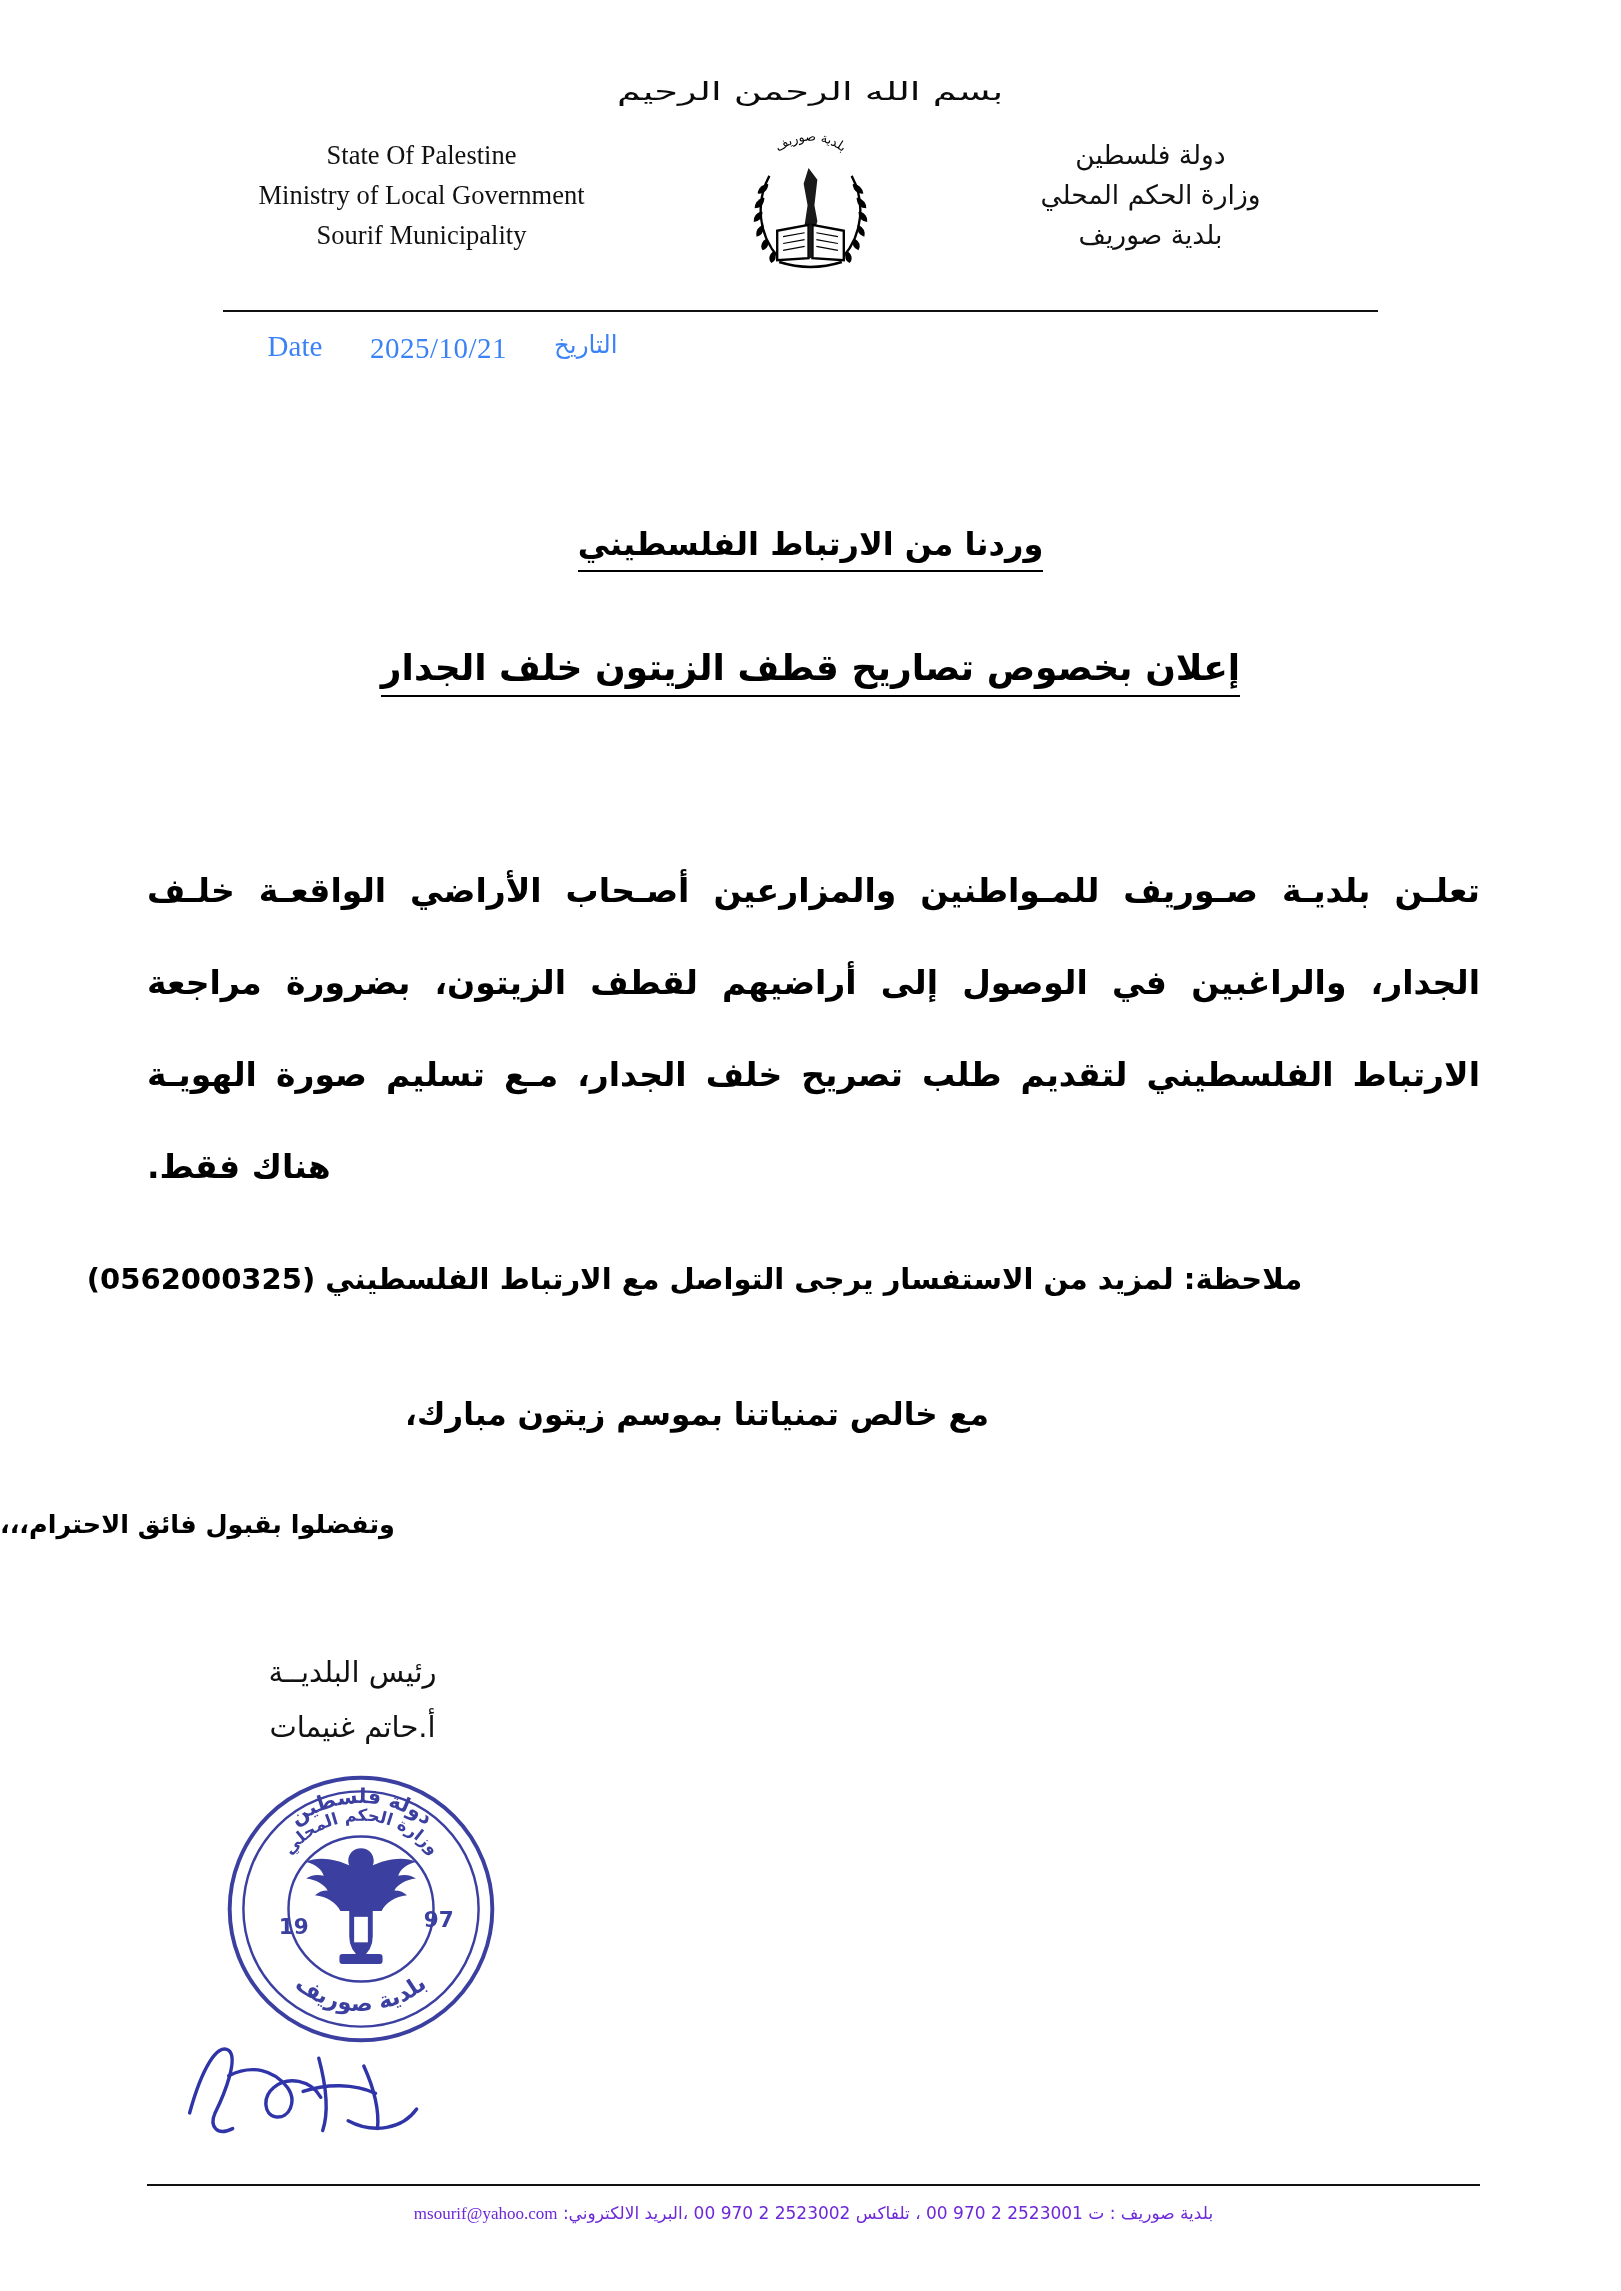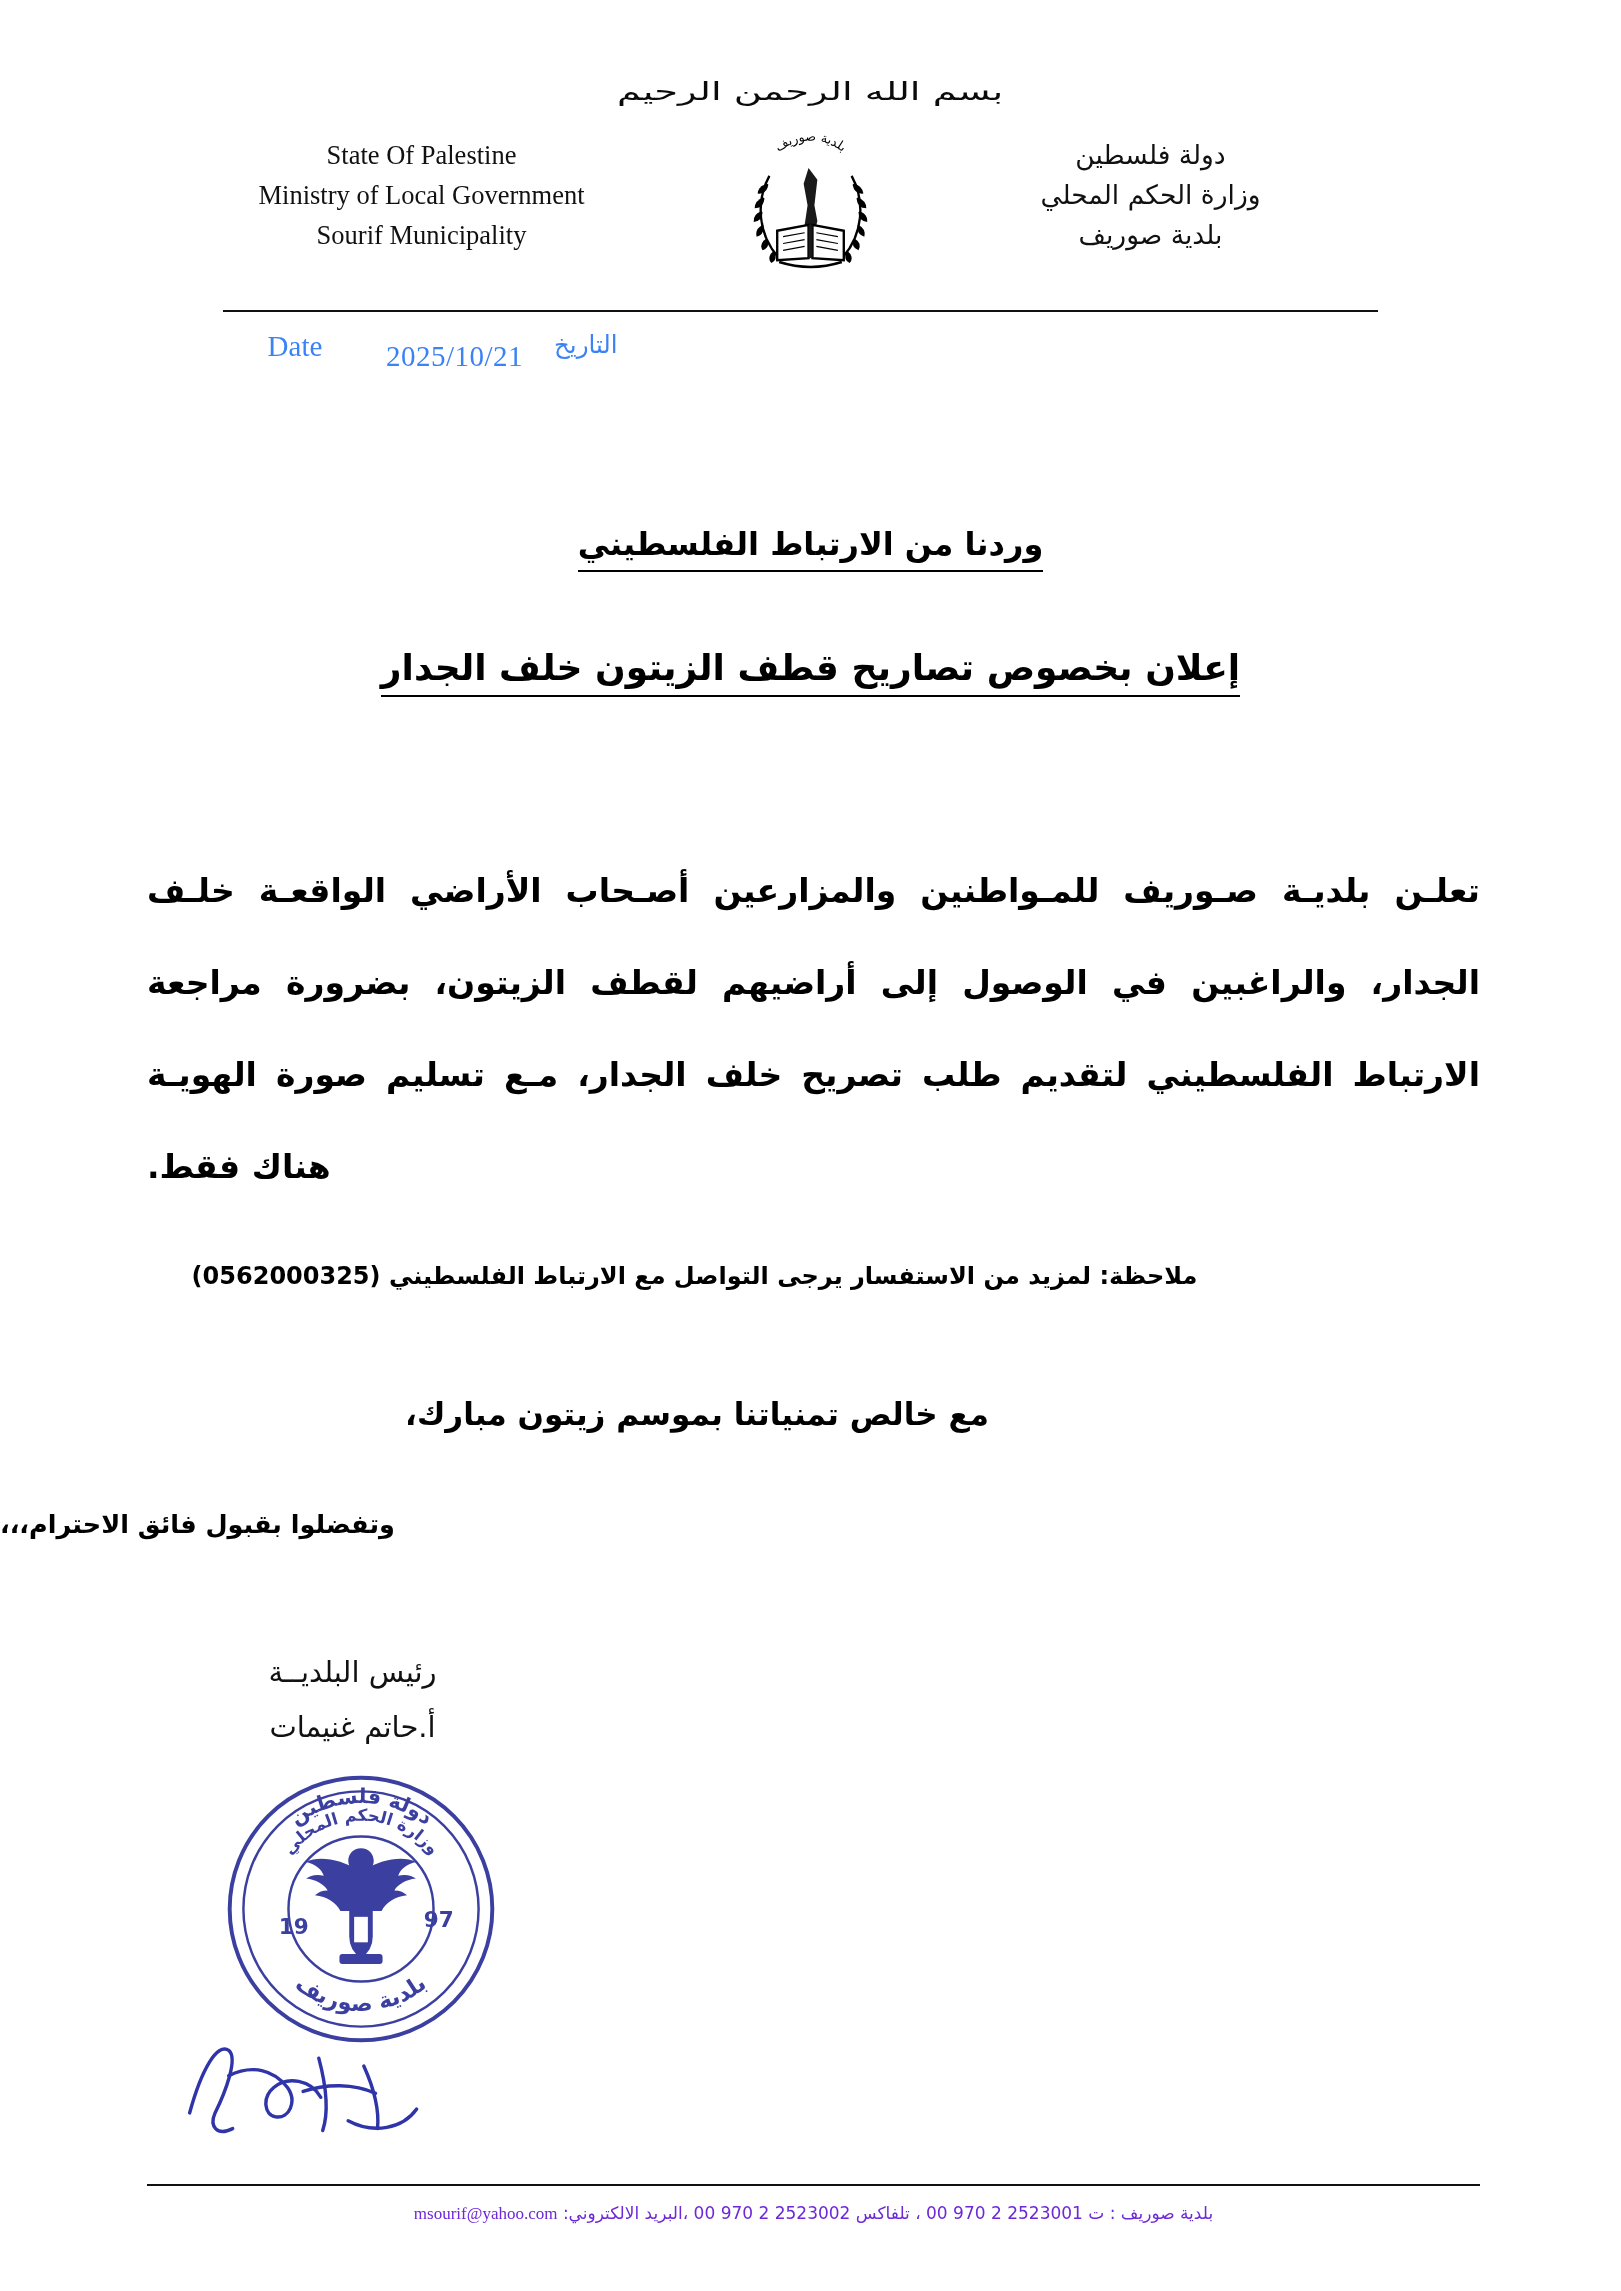--- a/index.html
+++ b/index.html
@@ -94,21 +94,21 @@
     position: absolute;
     top: 327px;
     left: 250px;
     width: 412px;
     height: 49px;
     font-family: "Liberation Serif", "DejaVu Serif", serif;
     font-size: 29px;
     color: #3b82f6;
   }
   .date-row .lbl-en { position:absolute; left: 17.6px;  top: 2.9px; }
-  .date-row .val    { position:absolute; left: 120px; top: 13px; letter-spacing: 0.5px; margin-left: 16px;}
+  .date-row .val    { position:absolute; left: 120px; top: 5px; letter-spacing: 0.5px;}
   .date-row .lbl-ar { position:absolute; left: 304px; top: 2.9px; direction: rtl; font-family: "DejaVu Sans", sans-serif; font-size:24.5px;}
 
   
   .title-1, .title-2 {
     position: absolute;
     left: 0;
     width: 1621px;
     text-align: center;
     direction: rtl;
     font-family: "DejaVu Sans", sans-serif;
@@ -144,21 +144,21 @@
 
   .note {
     position: absolute;
     top: 1262px;
     left: 0;
     width: 1389px;
     text-align: center;
     direction: rtl;
     font-family: "DejaVu Sans", sans-serif;
     font-weight: bold;
-    font-size: 24px;
+    font-size: 29px;
     color: #000;
   }
 
   .wish {
     position: absolute;
     top: 1396px;
     left: 0;
     width: 1394px;
     text-align: center;
     direction: rtl;

